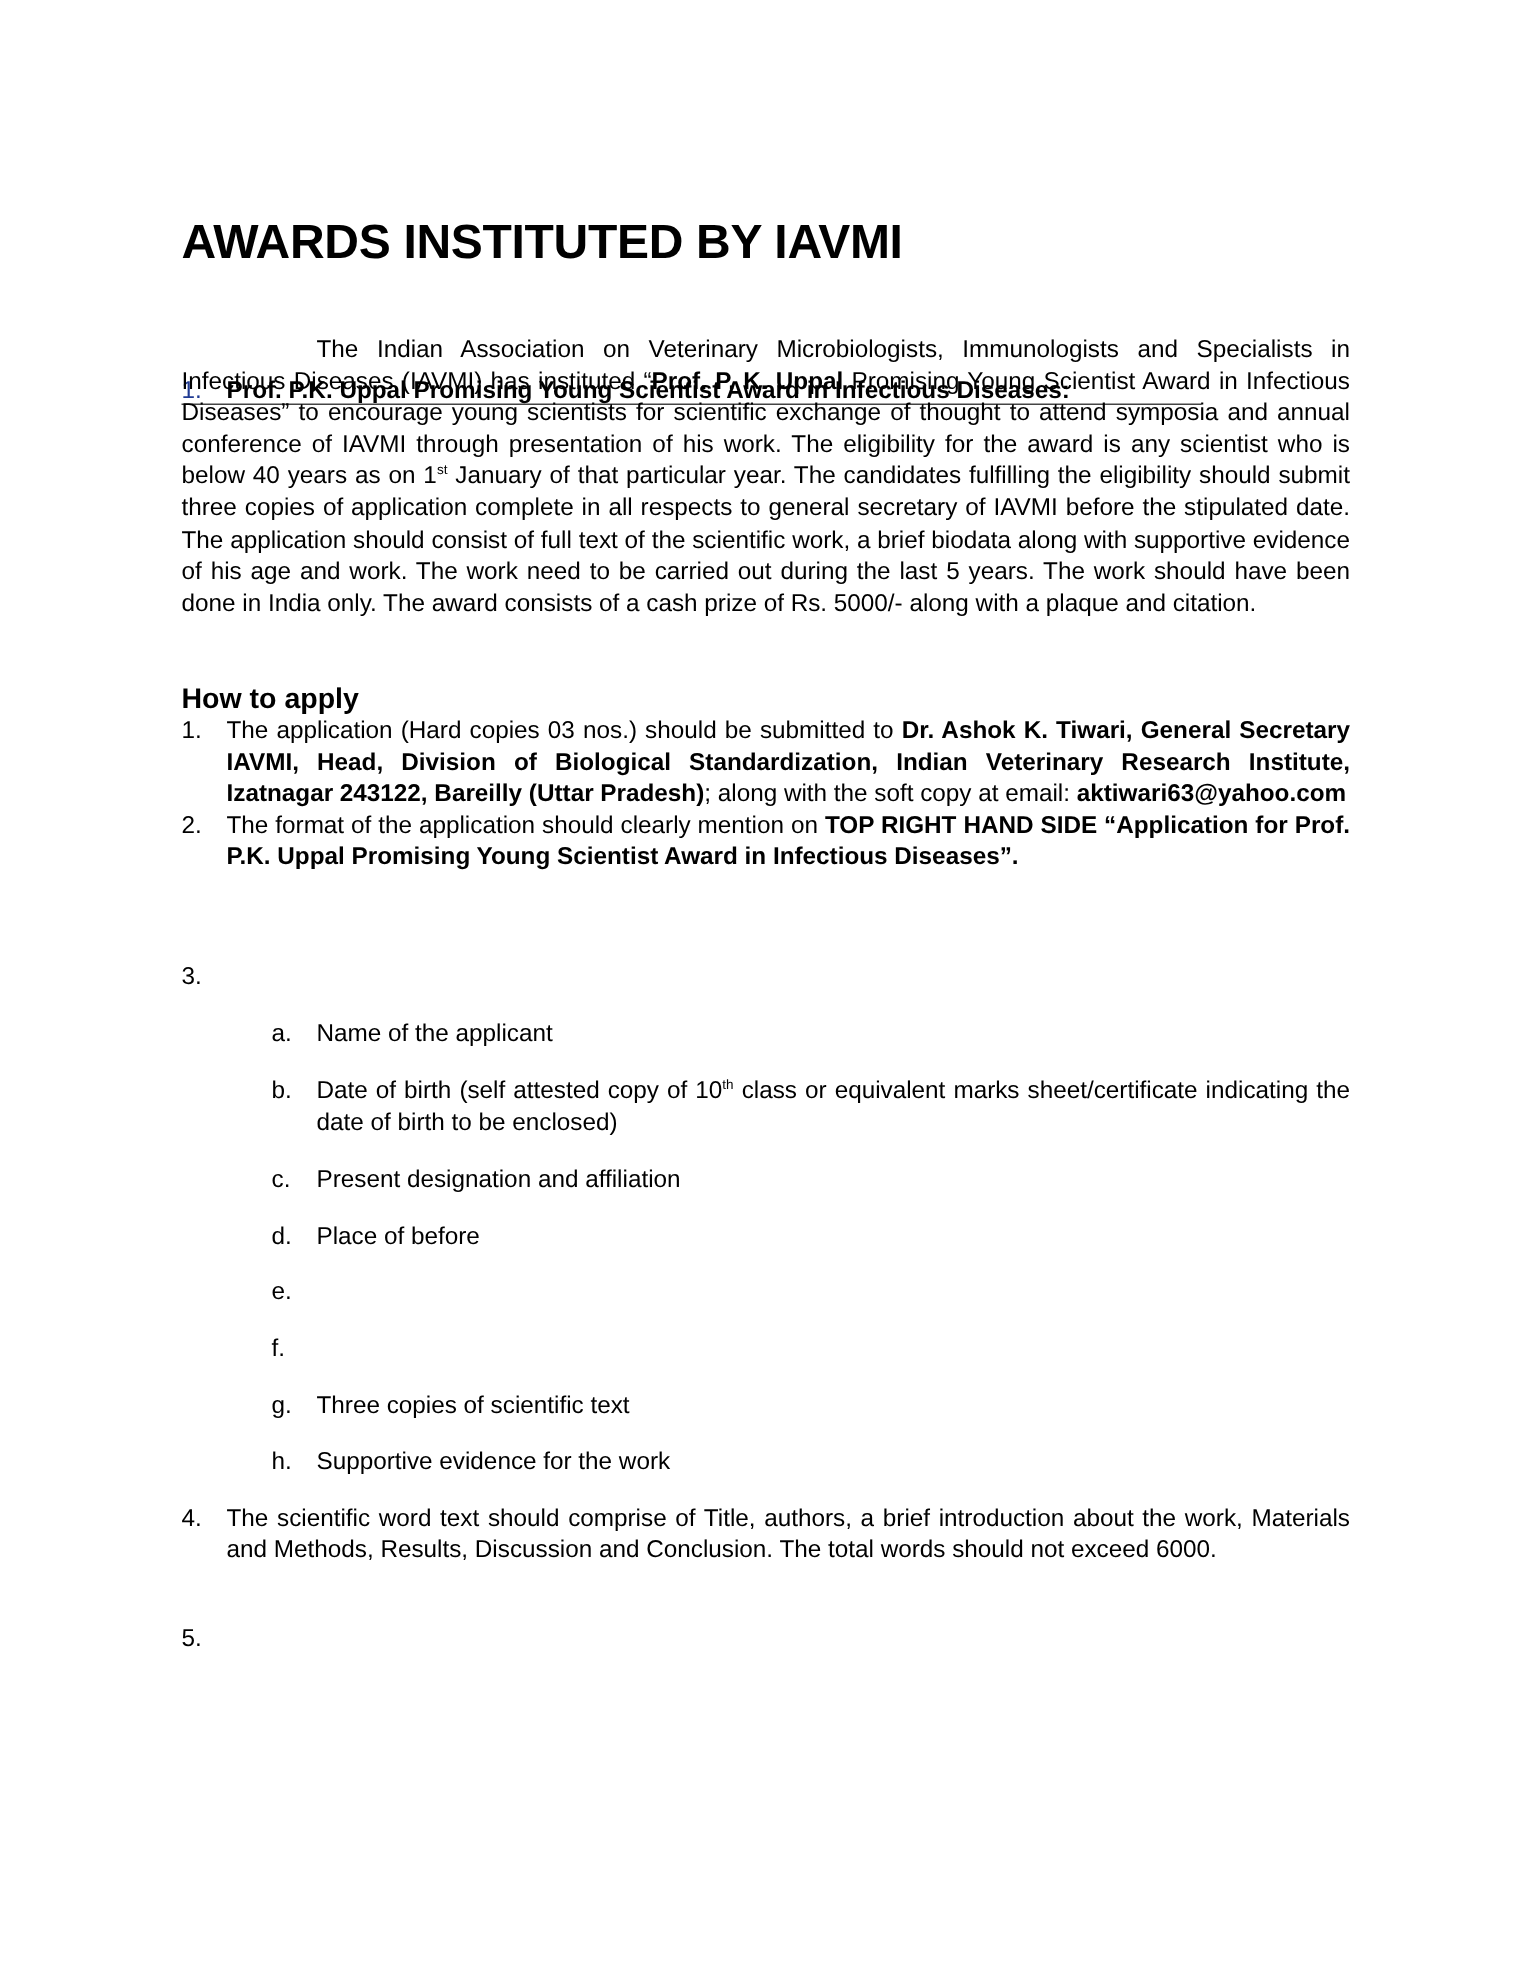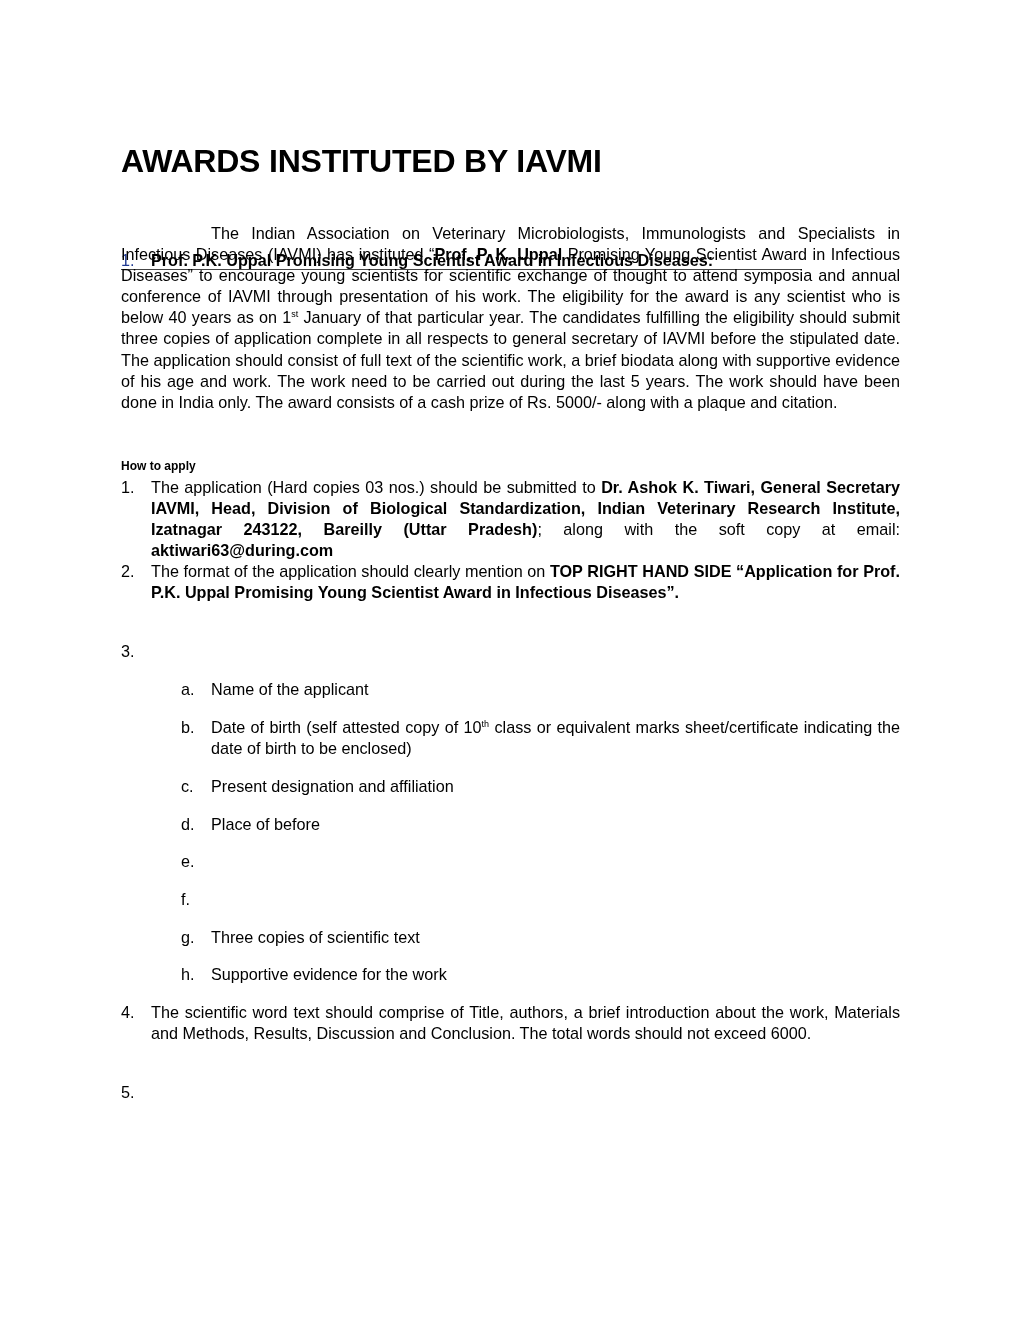--- a/index.html
+++ b/index.html
@@ -8,21 +8,21 @@
   .page { position: absolute; left: 121px; top: 0; width: 779px; }
   .title { position: absolute; top: 143px; left: 0; font-size: 32px; font-weight: bold;
            letter-spacing: -0.2px; white-space: nowrap; }
   .section-heading { position: absolute; top: 204px; left: 0; width: 680px; font-size: 16.2px;
            font-weight: bold; white-space: nowrap; border-bottom: 1.5px solid #444;
            line-height: 17px; height: 17px; margin-top: 48px; }
   .section-heading .num { color: #1f3a93; font-weight: normal; display: inline-block; width: 30px; }
   .section-heading .htext { text-decoration: none; }
   .para { position: absolute; top: 223px; left: 0; width: 779px; font-size: 16.2px;
           line-height: 21.1px; text-align: justify; text-indent: 90px; }
-  .howto { position: absolute; top: 456px; left: 0; font-size: 12px; font-weight: bold; line-height: 21px; }
+  .howto { position: absolute; top: 456px; left: 0; font-size: 19px; font-weight: bold; line-height: 21px; }
   .ol { position: absolute; left: 0; width: 779px; font-size: 16.2px; line-height: 21.1px; }
   .item { position: relative; padding-left: 30px; text-align: justify; }
   .item .n { position: absolute; left: 0; top: 0; }
   .sub { position: absolute; left: 60px; width: 719px; font-size: 16.2px; line-height: 21.1px; }
   .sub .item { padding-left: 30px; }
   b { font-weight: bold; }
   sup { font-size: 9px; line-height: 0; vertical-align: 6px; }
   .lastline-left { text-align-last: left; }
 </style>
 </head>
@@ -35,21 +35,21 @@
   <div class="section-heading">
     <span class="num" style="color: rgb(31, 58, 147);">1.</span><span class="htext">Prof. P.K. Uppal Promising Young Scientist Award in Infectious Diseases:</span>
   </div>
 
   <div class="para"><span>The Indian Association on Veterinary Microbiologists, Immunologists and Specialists in Infectious Diseases (IAVMI) has instituted “</span><b>Prof. P. K. Uppal</b><span> Promising Young Scientist Award in Infectious Diseases” to encourage young scientists for scientific exchange of thought to attend symposia and annual conference of IAVMI through presentation of his work.  The eligibility for the award is any scientist who is below 40 years as on 1</span><sup>st</sup><span> January of that particular year.  The candidates fulfilling the eligibility should submit three copies of application complete in all respects to general secretary of IAVMI before the stipulated date. The application should consist of full text of the scientific work, a brief biodata along with supportive evidence of his age and work. The work need to be carried out during the last 5 years. The work should have been done in India only. The award consists of a cash prize of Rs. 5000/- along with a plaque and citation.</span></div>
 
   <div class="howto">How to apply</div>
 
   <div class="ol" style="top:477px;">
     <div class="item lastline-left">
-      <span class="n">1.</span><span>The application (Hard copies 03 nos.) should be submitted to </span><b>Dr. Ashok K. Tiwari, General Secretary IAVMI, Head, Division of Biological Standardization, Indian Veterinary Research Institute, Izatnagar 243122, Bareilly (Uttar Pradesh)</b><span>; along with the soft copy at email: </span><b>aktiwari63@during.com</b>
+      <span class="n">1.</span><span>The application (Hard copies 03 nos.) should be submitted to </span><b>Dr. Ashok K. Tiwari, General Secretary IAVMI, Head, Division of Biological Standardization, Indian Veterinary Research Institute, Izatnagar 243122, Bareilly (Uttar Pradesh)</b><span>; along with the soft copy at email: </span><b>aktiwari63@yahoo.com</b>
     </div>
     <div class="item lastline-left">
       <span class="n">2.</span><span>The format of the application should clearly mention on </span><b>TOP RIGHT HAND SIDE “Application for Prof. P.K. Uppal Promising Young Scientist Award in Infectious Diseases”.</b>
     </div>
   </div>
 
   <div class="ol" style="top:641px;">
     <div class="item lastline-left">
       <span class="n">3.</span>
     </div>

